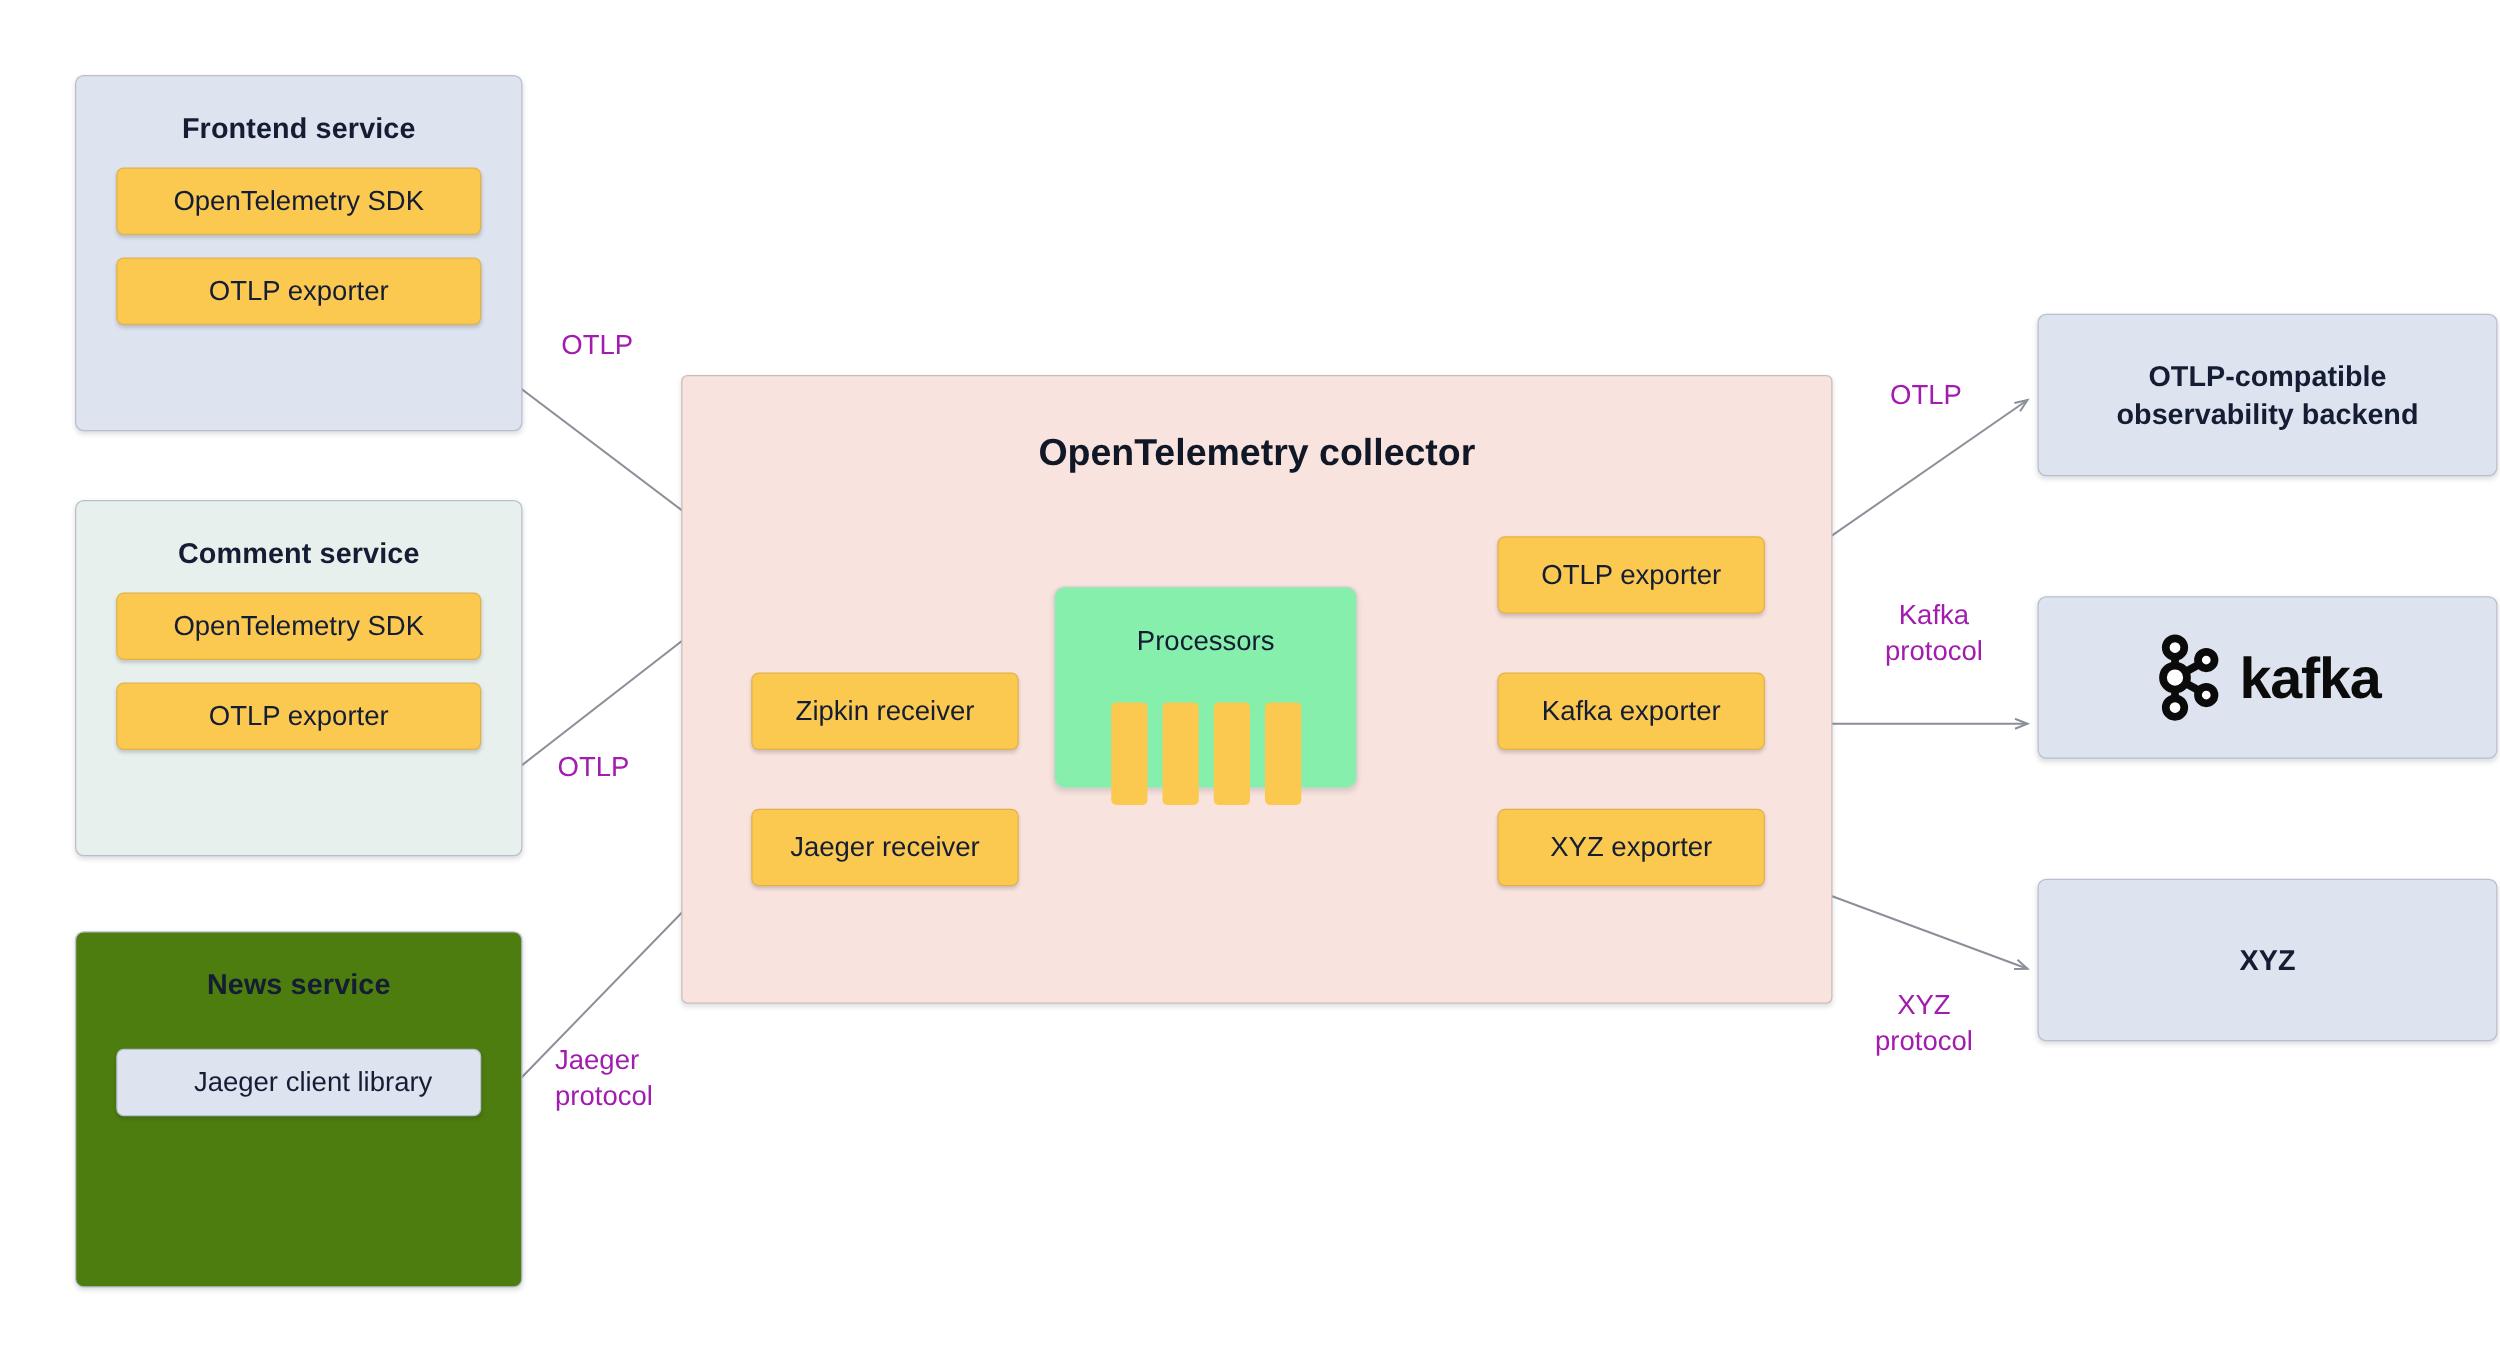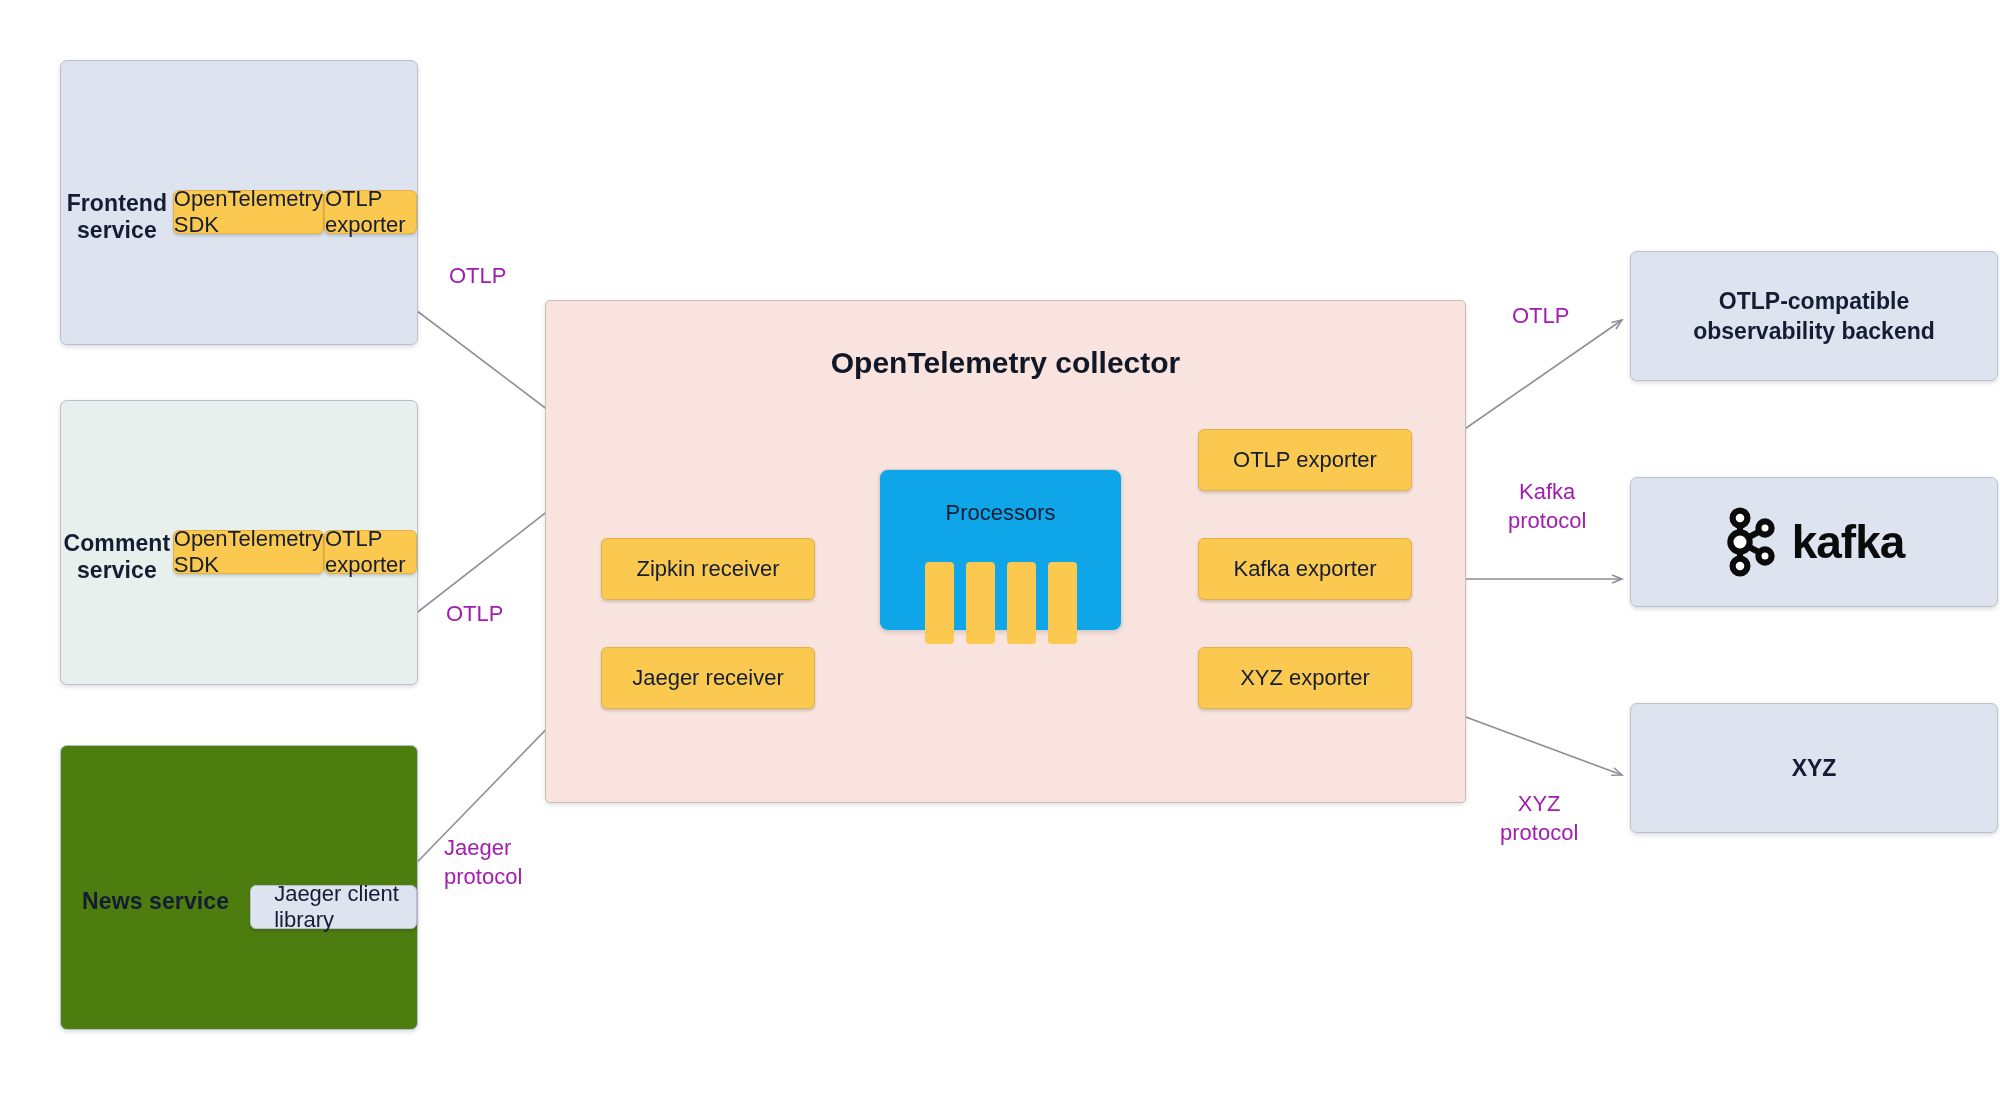--- a/index.html
+++ b/index.html
@@ -17,20 +17,21 @@
 
   #canvas { position: absolute; inset: 0; }
 
   
   .node {
     position: absolute;
     border-radius: 7px;
     border: 1px solid #b9bfcd;
     box-shadow: 0 2px 4px rgba(30,35,50,0.16);
     display: flex;
+    flex-direction: column;
     align-items: center;
   }
   .svc-title {
     font-size: 23px;
     font-weight: bold;
     letter-spacing: .1px;
     text-align: center;
     width: 100%;
   }
   .chip {
@@ -50,21 +51,21 @@
     border: 1px solid #b9bfcd;
   }
 
   
   .service { width: 358px; }
   #svc-frontend { left: 60px; top: 60px;  height: 285px; background: #dde3ef; }
   #svc-comment  { left: 60px; top: 400px; height: 285px; background: #e8f0ed; }
   #svc-news     { left: 60px; top: 745px; height: 285px; background: #4d7c0f; }
 
   .service .svc-title { margin-top: 28px; }
-  .service .chip { width: 292px; height: 44px; margin-top: 18px; }
+  .service .chip { width: 292px; height: 54px; margin-top: 18px; }
   #svc-news .chip { margin-top: 38px; padding-left: 23px; }
 
   
   #collector {
     position: absolute;
     left: 545px; top: 300px;
     width: 921px; height: 503px;
     background: #f8e3de;
     border: 1px solid #c9bdba;
     border-radius: 5px;
@@ -90,25 +91,24 @@
   #rx-zipkin { left: 55px;  top: 237px; }
   #rx-jaeger { left: 55px;  top: 346px; }
   #tx-otlp   { left: 652px; top: 128px; }
   #tx-kafka  { left: 652px; top: 237px; }
   #tx-xyz    { left: 652px; top: 346px; }
 
   #processors {
     position: absolute;
     left: 297px; top: 168px;
     width: 243px; height: 162px;
-    background: #0ea5e9;
+    background: #86efac;
     border: 1px solid #d6d0cf;
     border-radius: 9px;
     box-shadow: 0 2px 4px rgba(30,35,50,0.12);
-    margin-left: 36px;
   }
   #processors-label {
     position: absolute; top: 30px; left: 0; width: 100%;
     text-align: center; font-size: 22px; color: #141d33;
   }
   #proc-bars {
     position: absolute; left: 0; top: 92px; width: 100%;
     display: flex; justify-content: center; gap: 12px;
   }
   .proc-bar {

